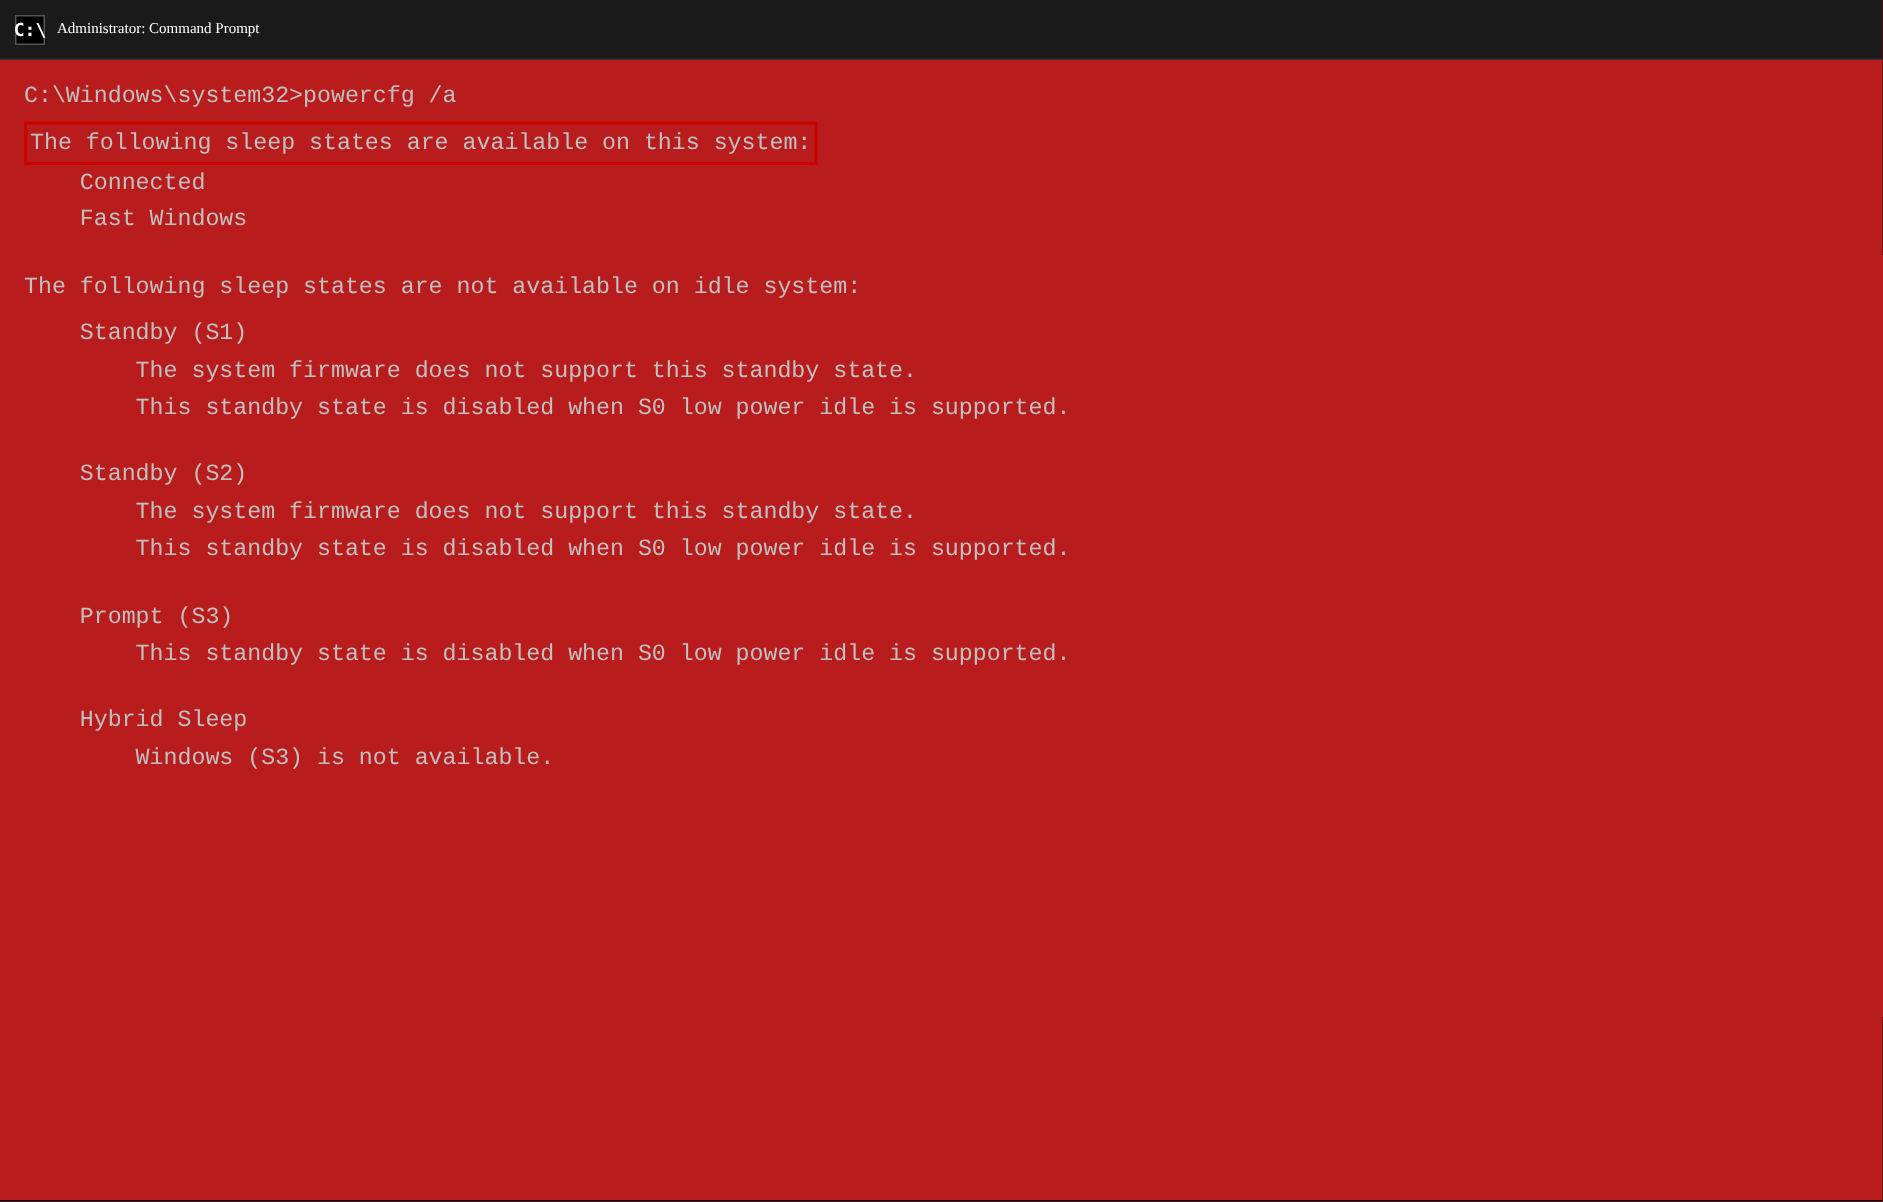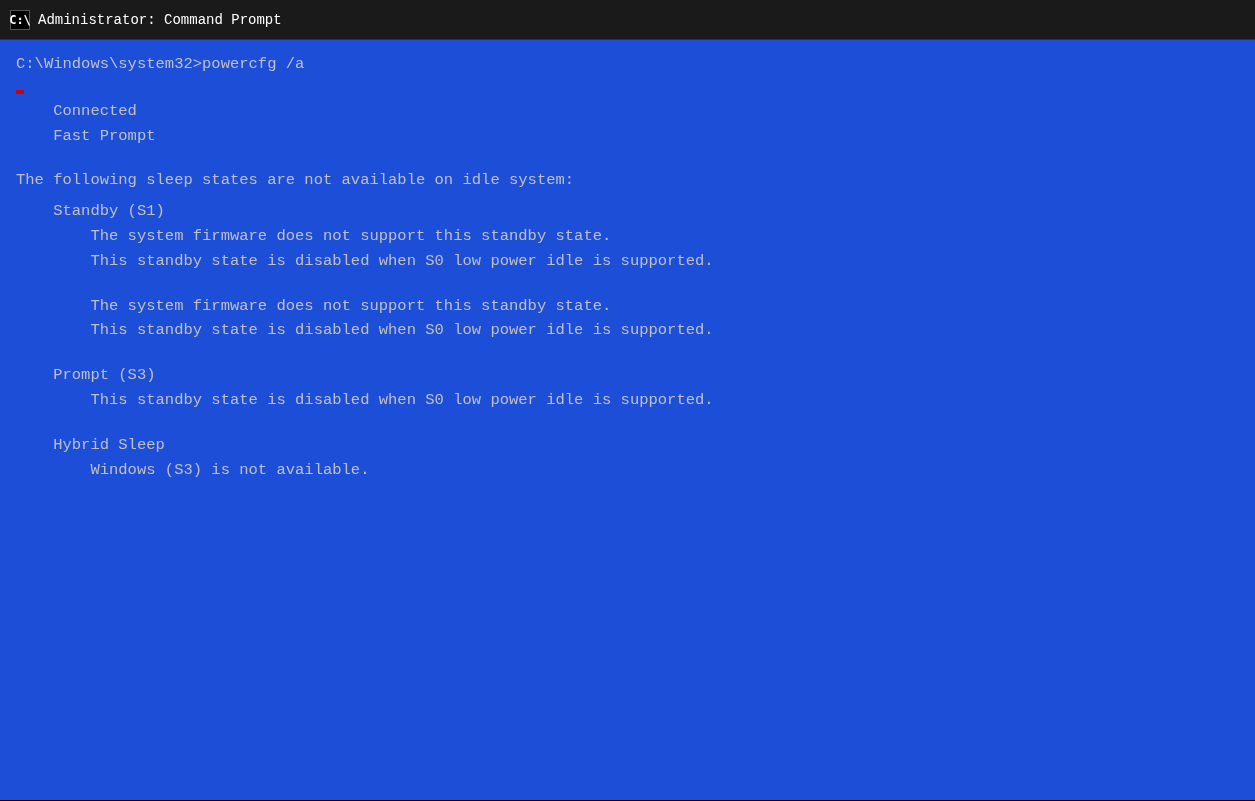--- a/index.html
+++ b/index.html
@@ -35,26 +35,26 @@
       align-items: center;
       justify-content: center;
       font-size: 14px;
       color: #fff;
       background: #000;
       border: 1px solid #555;
     }
 
     .title-bar-text {
       color: #fff;
-      font-size: 14px;
-      font-family: Liberation Mono, monospace;
+      font-size: 10px;
+      font-family: Liberation Serif, serif;
     }
 
     .terminal-body {
-      background: #1d4ed8;
+      background: #b91c1c;
       padding: 12px 16px;
       min-height: 760px;
     }
 
     .cmd-line {
       color: #c0c0c0;
       white-space: pre;
       line-height: 1.6;
       font-size: 15.5px;
     }
@@ -77,38 +77,40 @@
   </div>
   <span class="title-bar-text">Administrator: Command Prompt</span>
 </div>
 
 <div class="terminal-body">
 
   <div class="cmd-line">C:\Windows\system32&gt;powercfg /a</div>
 
   <div style="margin-top: 4px;">
     <div style="display: inline-block; border: 2px solid #cc0000; padding: 0 2px;">
+      <div class="cmd-line highlighted-line">The following sleep states are available on this system:</div>
     </div>
   </div>
 
   <div class="cmd-line">    Connected</div>
-  <div class="cmd-line">    Fast Prompt</div>
+  <div class="cmd-line">    Fast Windows</div>
 
   <div class="spacer"></div>
 
   <div class="cmd-line">The following sleep states are not available on idle system:</div>
 
   <div class="spacer" style="height:6px;"></div>
 
   <div class="cmd-line">    Standby (S1)</div>
   <div class="cmd-line">        The system firmware does not support this standby state.</div>
   <div class="cmd-line">        This standby state is disabled when S0 low power idle is supported.</div>
 
   <div class="spacer"></div>
 
+  <div class="cmd-line">    Standby (S2)</div>
   <div class="cmd-line">        The system firmware does not support this standby state.</div>
   <div class="cmd-line">        This standby state is disabled when S0 low power idle is supported.</div>
 
   <div class="spacer"></div>
 
   <div class="cmd-line">    Prompt (S3)</div>
   <div class="cmd-line">        This standby state is disabled when S0 low power idle is supported.</div>
 
   <div class="spacer"></div>
 

